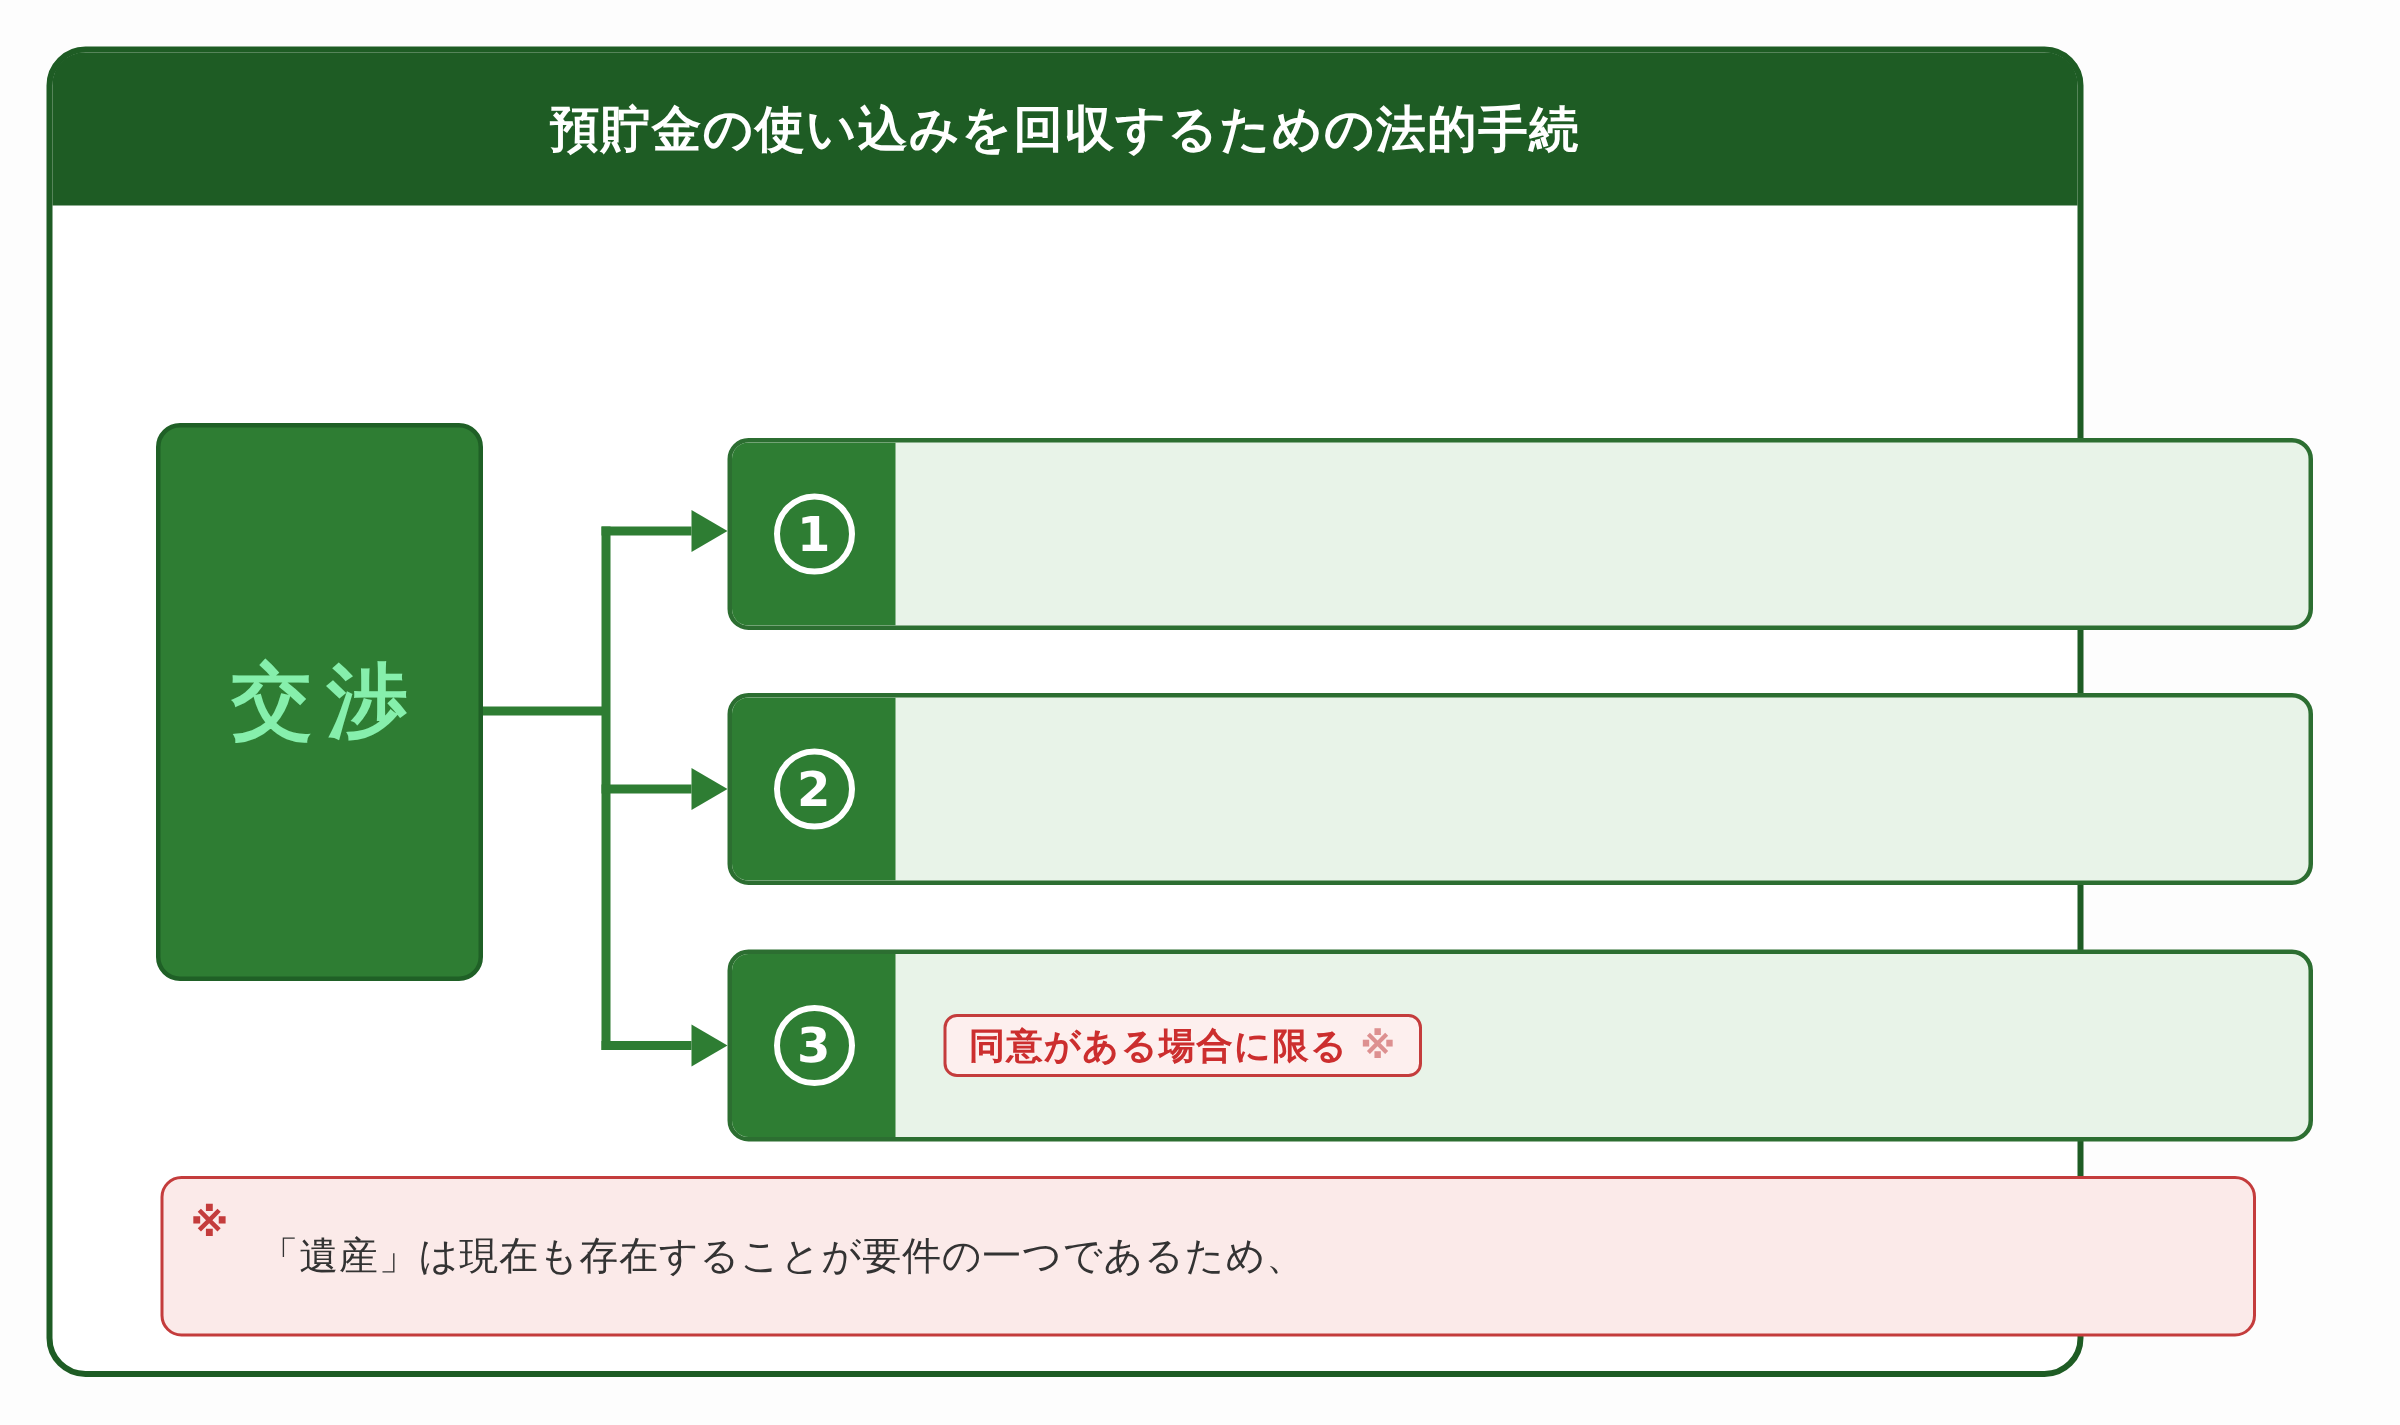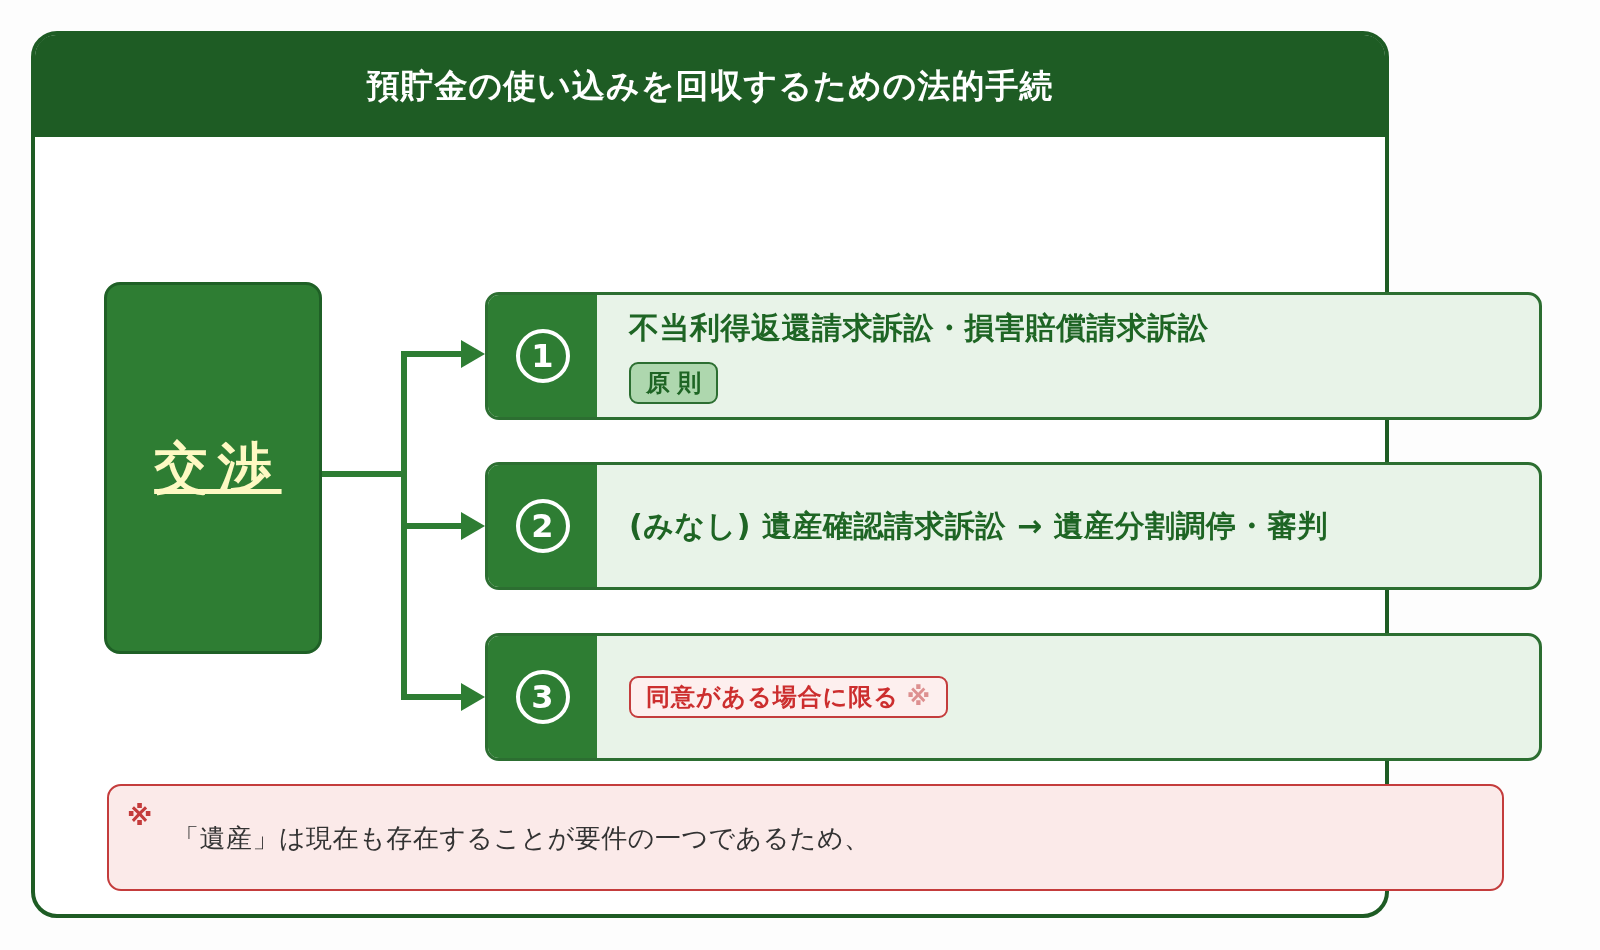--- a/index.html
+++ b/index.html
@@ -40,21 +40,21 @@
   }
   
   .source-box{
     position:absolute;left:69px;top:247px;width:218px;height:372px;
     background:var(--mid-green);
     border:3px solid var(--mid-green-border);
     border-radius:16px;
     display:flex;align-items:center;justify-content:center;
   }
   .source-label{
-    color:#fef9c3;font-size:54px;font-weight:bold;letter-spacing:0.18em;padding-left:0.18em;text-decoration:underline;
+    color:#86efac;font-size:54px;font-weight:bold;letter-spacing:0.18em;padding-left:0.18em;
   }
   
   .conn{position:absolute;background:var(--mid-green);}
   .conn-trunk{left:287px;top:436px;width:82px;height:6px;}
   .conn-spine{left:366px;top:316px;width:6px;height:349px;}
   .conn-shaft{height:6px;width:60px;left:366px;}
   .conn-shaft.b1{top:316px;}
   .conn-shaft.b2{top:488px;}
   .conn-shaft.b3{top:659px;}
   .arrow-head{
@@ -153,36 +153,27 @@
   <div class="arrow-head a1"></div>
   <div class="arrow-head a2"></div>
   <div class="arrow-head a3"></div>
 
   <div class="option o1">
     <div class="option-strip">
       <span class="num-circle">
         <span>1</span>
       </span>
     </div>
-    <div class="option-content">
-      <div class="option-title">不当利得返還請求訴訟・損害賠償請求訴訟</div>
-      <div class="badge badge-green">
-        <span>原則</span>
-      </div>
-    </div>
   </div>
 
   <div class="option o2">
     <div class="option-strip">
       <span class="num-circle">
         <span>2</span>
       </span>
-    </div>
-    <div class="option-content">
-      <div class="option-title">(みなし) 遺産確認請求訴訟 → 遺産分割調停・審判</div>
     </div>
   </div>
 
   <div class="option o3">
     <div class="option-strip">
       <span class="num-circle">
         <span>3</span>
       </span>
     </div>
     <div class="option-content">

